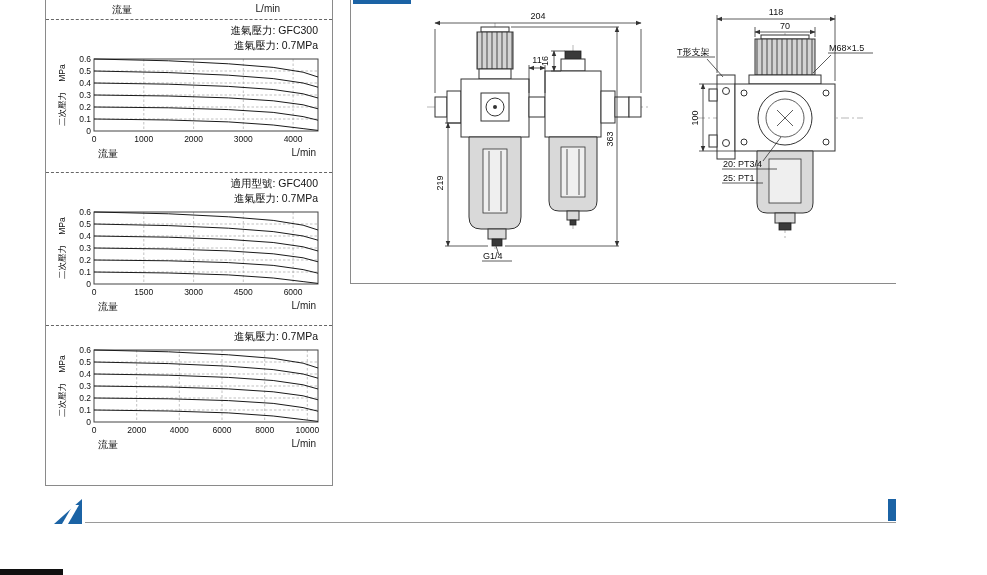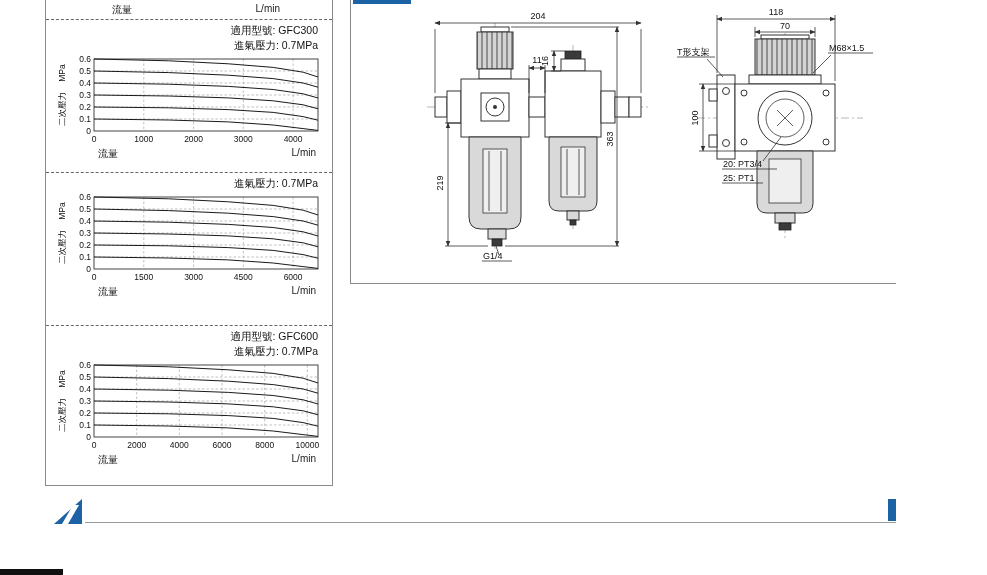--- a/index.html
+++ b/index.html
@@ -50,21 +50,21 @@
 <div class="page">
 
   <div class="charts-panel">
     <div class="remnant">
       <span>流量</span>
       <span>L/min</span>
     </div>
 
     <section class="chart-block">
       <div class="chart-header">
-        <div>適用型號: GFC300</div>
+        <div>進氣壓力: GFC300</div>
         <div>進氣壓力: 0.7MPa</div>
       </div>
       <div class="chart-holder"><svg width="274" height="94" viewBox="0 0 274 94">
             <line class="grid" x1="91.8" y1="5" x2="91.8" y2="77"></line>
             <line class="grid" x1="141.6" y1="5" x2="141.6" y2="77"></line>
             <line class="grid" x1="191.3" y1="5" x2="191.3" y2="77"></line>
             <line class="grid" x1="241.1" y1="5" x2="241.1" y2="77"></line>
             <line class="grid" x1="42" y1="65.0" x2="266" y2="65.0"></line>
             <line class="grid" x1="42" y1="53.0" x2="266" y2="53.0"></line>
             <line class="grid" x1="42" y1="41.0" x2="266" y2="41.0"></line>
@@ -93,20 +93,21 @@
             <text class="tk" transform="translate(13 55) rotate(-90)" text-anchor="middle">二次壓力</text>
           </svg></div>
       <div class="xlabel-row">
         <span>流量</span>
         <span>L/min</span>
       </div>
     </section>
 
     <section class="chart-block">
       <div class="chart-header">
+        <div>適用型號: GFC400</div>
         <div>進氣壓力: 0.7MPa</div>
       </div>
       <div class="chart-holder"><svg width="274" height="94" viewBox="0 0 274 94">
             <line class="grid" x1="91.8" y1="5" x2="91.8" y2="77"></line>
             <line class="grid" x1="141.6" y1="5" x2="141.6" y2="77"></line>
             <line class="grid" x1="191.3" y1="5" x2="191.3" y2="77"></line>
             <line class="grid" x1="241.1" y1="5" x2="241.1" y2="77"></line>
             <line class="grid" x1="42" y1="65.0" x2="266" y2="65.0"></line>
             <line class="grid" x1="42" y1="53.0" x2="266" y2="53.0"></line>
             <line class="grid" x1="42" y1="41.0" x2="266" y2="41.0"></line>
@@ -135,21 +136,20 @@
             <text class="tk" transform="translate(13 55) rotate(-90)" text-anchor="middle">二次壓力</text>
           </svg></div>
       <div class="xlabel-row">
         <span>流量</span>
         <span>L/min</span>
       </div>
     </section>
 
     <section class="chart-block last">
       <div class="chart-header">
-        <div>適用型號: GFC600</div>
         <div>進氣壓力: 0.7MPa</div>
       </div>
       <div class="chart-holder"><svg width="274" height="94" viewBox="0 0 274 94">
             <line class="grid" x1="84.7" y1="5" x2="84.7" y2="77"></line>
             <line class="grid" x1="127.3" y1="5" x2="127.3" y2="77"></line>
             <line class="grid" x1="170.0" y1="5" x2="170.0" y2="77"></line>
             <line class="grid" x1="212.7" y1="5" x2="212.7" y2="77"></line>
             <line class="grid" x1="255.3" y1="5" x2="255.3" y2="77"></line>
             <line class="grid" x1="42" y1="65.0" x2="266" y2="65.0"></line>
             <line class="grid" x1="42" y1="53.0" x2="266" y2="53.0"></line>

